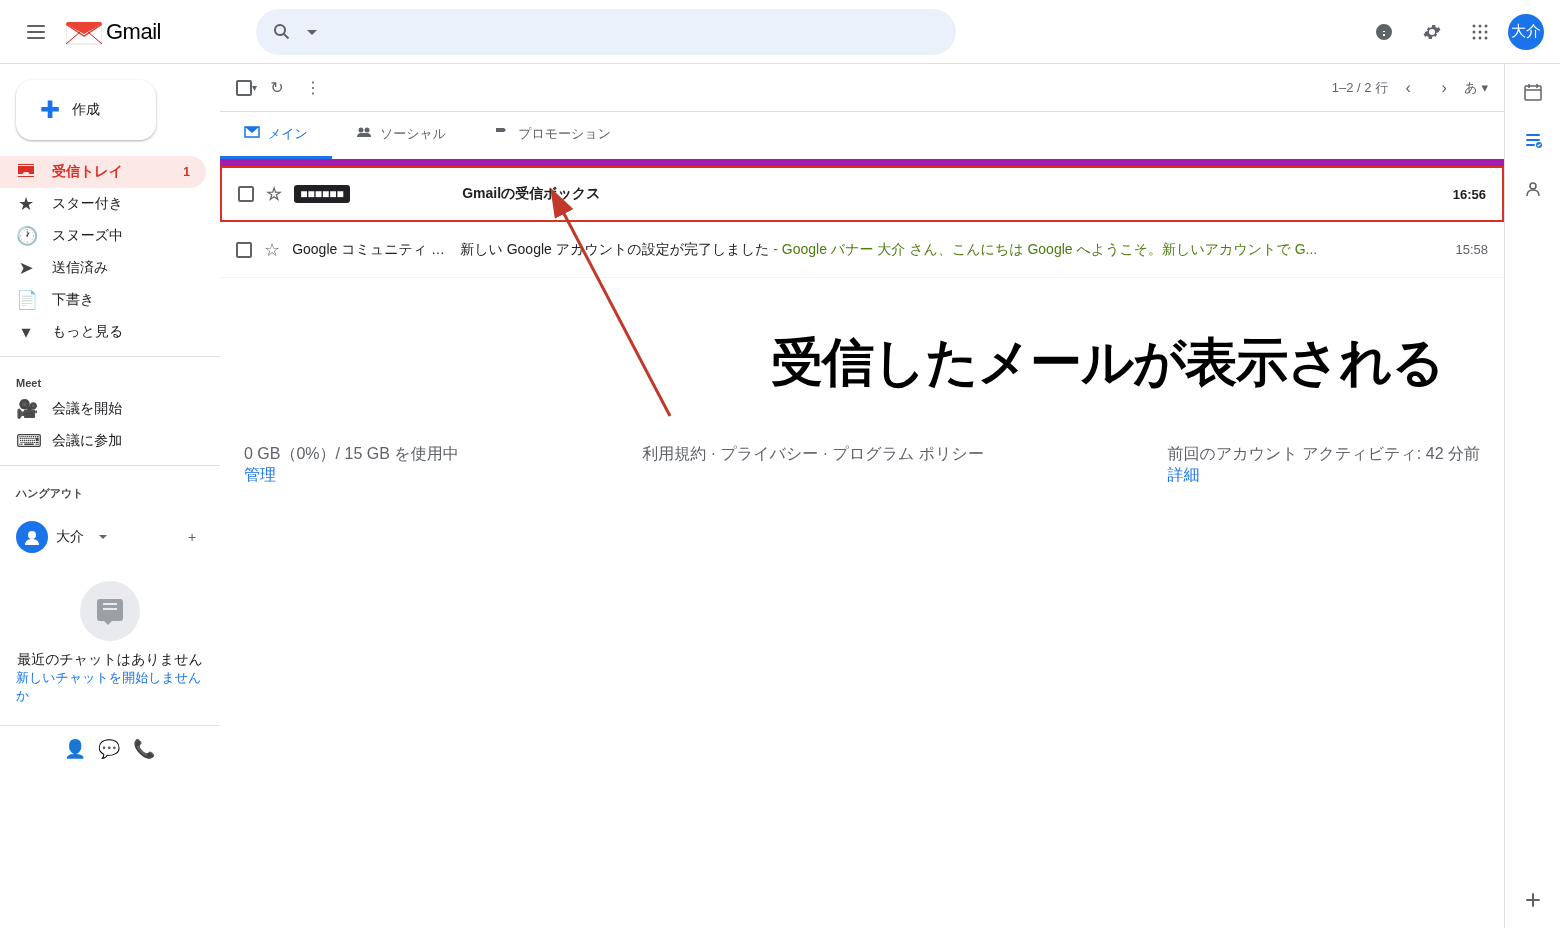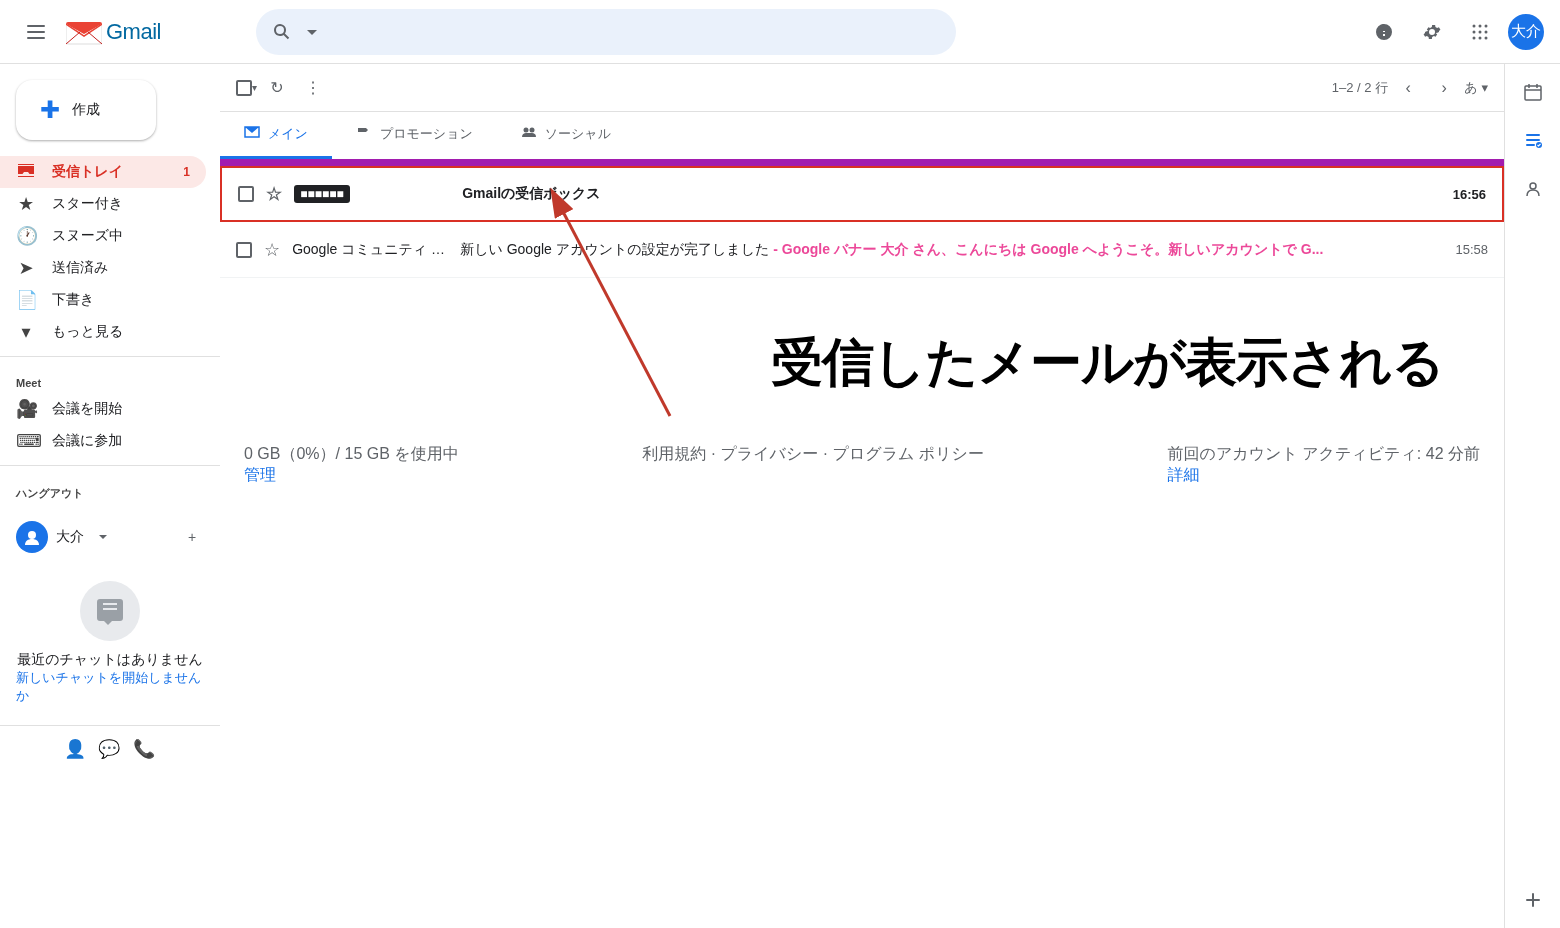--- a/index.html
+++ b/index.html
@@ -26,21 +26,21 @@
       display: flex; align-items: center; justify-content: center;
       border-radius: 50%; cursor: pointer;
     }
     .gmail-logo {
       display: flex; align-items: center; gap: 4px;
     }
     .gmail-logo-m {
       width: 36px; height: 28px;
     }
     .gmail-logo-text {
-      font-size: 22px; color: #0369a1; font-weight: 400; letter-spacing: -0.5px;
+      font-size: 22px; color: #000000; font-weight: 400; letter-spacing: -0.5px;
     }
     .search-bar {
       flex: 1;
       max-width: 700px;
       margin: 0 20px;
     }
     .search-input-wrapper {
       display: flex;
       align-items: center;
       background: #eaf1fb;
@@ -254,21 +254,21 @@
       border-radius: 3px;
       font-size: 12px;
       display: inline-block;
     }
     .email-subject-preview {
       flex: 1;
       font-size: 14px;
       overflow: hidden; white-space: nowrap; text-overflow: ellipsis;
     }
     .email-subject { }
-    .email-preview { color: #ec4899; font-weight: 700; text-align: center; }
+    .email-preview { color: #4d7c0f; font-weight: 400; text-align: center; }
     .email-time {
       font-size: 13px; color: #5f6368; flex-shrink: 0; 
     }
     .email-row.unread .email-time { font-weight: 700; color: #202124; }
 
     
     .annotation-area {
       padding: 30px 60px;
       display: flex; flex-direction: column; align-items: flex-end;
     }
@@ -499,35 +499,35 @@
           <svg width="16" height="16" viewBox="0 0 16 16" fill="#1a73e8">
               <path d="M1 3h14v10H1z" fill="none" stroke="#1a73e8" stroke-width="1.5"></path>
               <path d="M1 3l7 6 7-6"></path>
             </svg>
         </span>
         <span>メイン</span>
       </div>
       <div class="tab">
         <span class="tab-icon">
           <svg width="16" height="16" viewBox="0 0 16 16" fill="#5f6368">
-              <path d="M2 4h8l2 2-2 2H2z"></path>
-              <path d="M10 6h4"></path>
-            </svg>
-        </span>
-        <span>プロモーション</span>
-      </div>
-      <div class="tab">
-        <span class="tab-icon">
-          <svg width="16" height="16" viewBox="0 0 16 16" fill="#5f6368">
               <circle cx="5" cy="6" r="2.5"></circle>
               <circle cx="11" cy="6" r="2.5"></circle>
               <path d="M1 13c0-3 2-4 4-4h6c2 0 4 1 4 4"></path>
             </svg>
         </span>
         <span>ソーシャル</span>
+      </div>
+      <div class="tab">
+        <span class="tab-icon">
+          <svg width="16" height="16" viewBox="0 0 16 16" fill="#5f6368">
+              <path d="M2 4h8l2 2-2 2H2z"></path>
+              <path d="M10 6h4"></path>
+            </svg>
+        </span>
+        <span>プロモーション</span>
       </div>
     </div>
 
     <div class="email-list-container" style="position:relative;">
       <div class="email-list">
 
         <div class="email-row unread highlighted">
           <div class="email-checkbox"></div>
           <span class="email-star">☆</span>
           <span class="email-sender">

